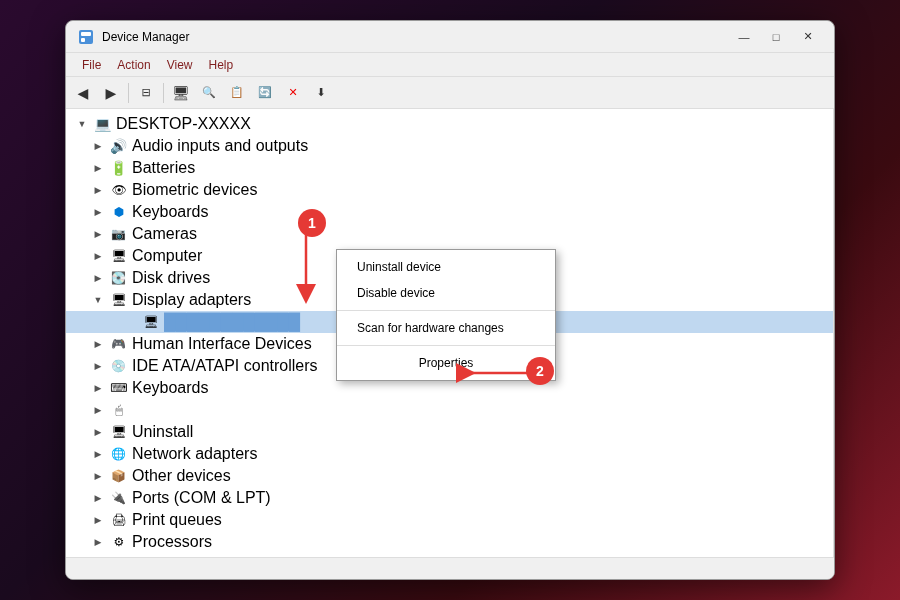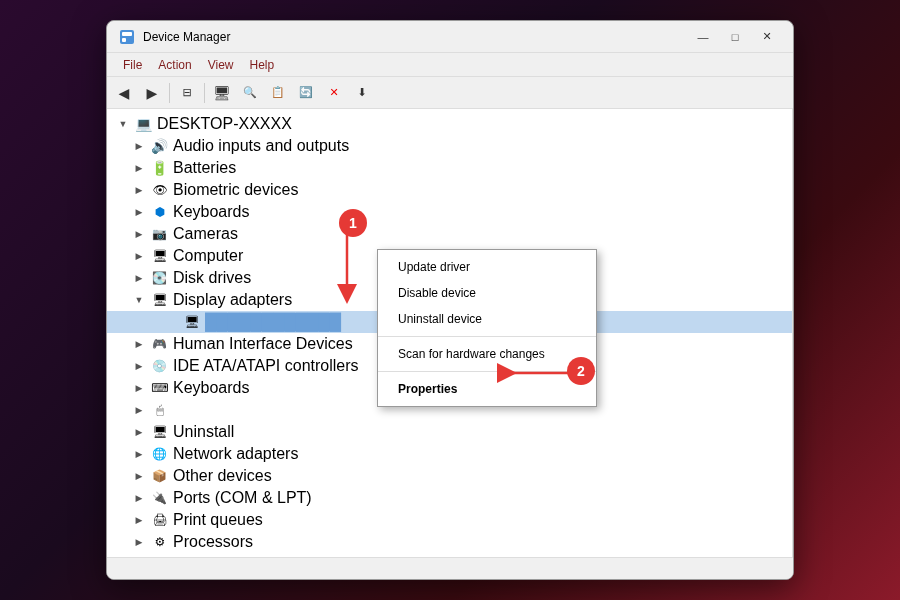--- a/index.html
+++ b/index.html
@@ -7,21 +7,21 @@
       width: 900px;
       height: 600px;
       background: linear-gradient(135deg, #2a0a2e 0%, #1a0a1e 40%, #3a0a10 70%, #8b1a2a 100%);
       display: flex;
       align-items: center;
       justify-content: center;
       font-family: 'Segoe UI', Arial, sans-serif;
       font-size: 12px;
     }
     .window {
-      width: 688px;
+      width: 770px;
       height: 560px;
       background: #f0f0f0;
       border: 1px solid #999;
       border-radius: 8px;
       box-shadow: 0 8px 32px rgba(0,0,0,0.5);
       display: flex;
       flex-direction: column;
       overflow: hidden;
     }
     .title-bar {
@@ -176,21 +176,21 @@
       width: 220px;
       z-index: 100;
       padding: 4px 0;
     }
     .ctx-item {
       padding: 6px 20px;
       cursor: pointer;
       font-size: 12px;
       color: #000;
     }
-    .ctx-item.bold { font-weight: bold; }
+    .ctx-item.bold { font-weight: normal; text-align: center; }
     .ctx-separator {
       height: 1px;
       background: #ddd;
       margin: 4px 0;
     }
     .annotation-circle {
       width: 28px;
       height: 28px;
       border-radius: 50%;
       background: #e53935;
@@ -373,23 +373,22 @@
         <span class="item-label">Processors</span>
       </div>
 
       <div class="tree-item item-indent">
         <span class="expand-btn">▶</span>
         <span class="item-icon" style="font-size:12px;">🔒</span>
 
       </div>
 
       <div class="context-menu">
-        <div class="ctx-item">Update driver</div>
+        <div class="ctx-item">Uninstall device</div>
         <div class="ctx-item">Disable device</div>
-        <div class="ctx-item">Uninstall device</div>
         <div class="ctx-separator"></div>
         <div class="ctx-item">Scan for hardware changes</div>
         <div class="ctx-separator"></div>
         <div class="ctx-item bold">Properties</div>
       </div>
 
       <div class="annotation-circle" style="left: 232px; top: 100px;">
         <span>1</span>
       </div>
 

